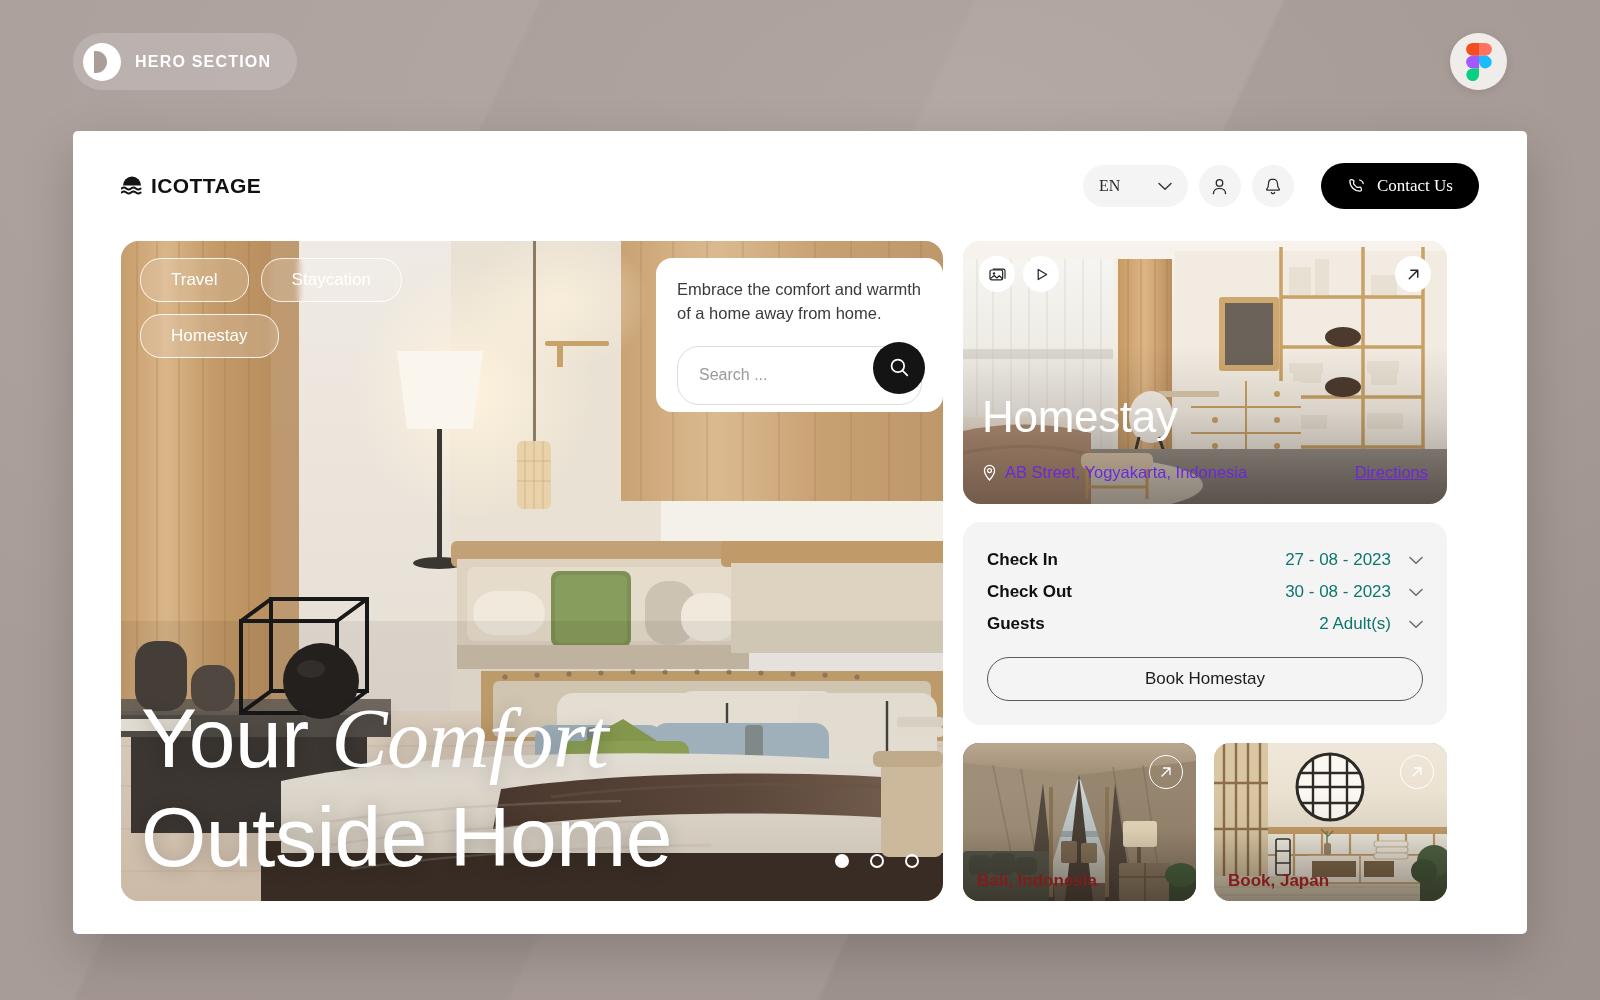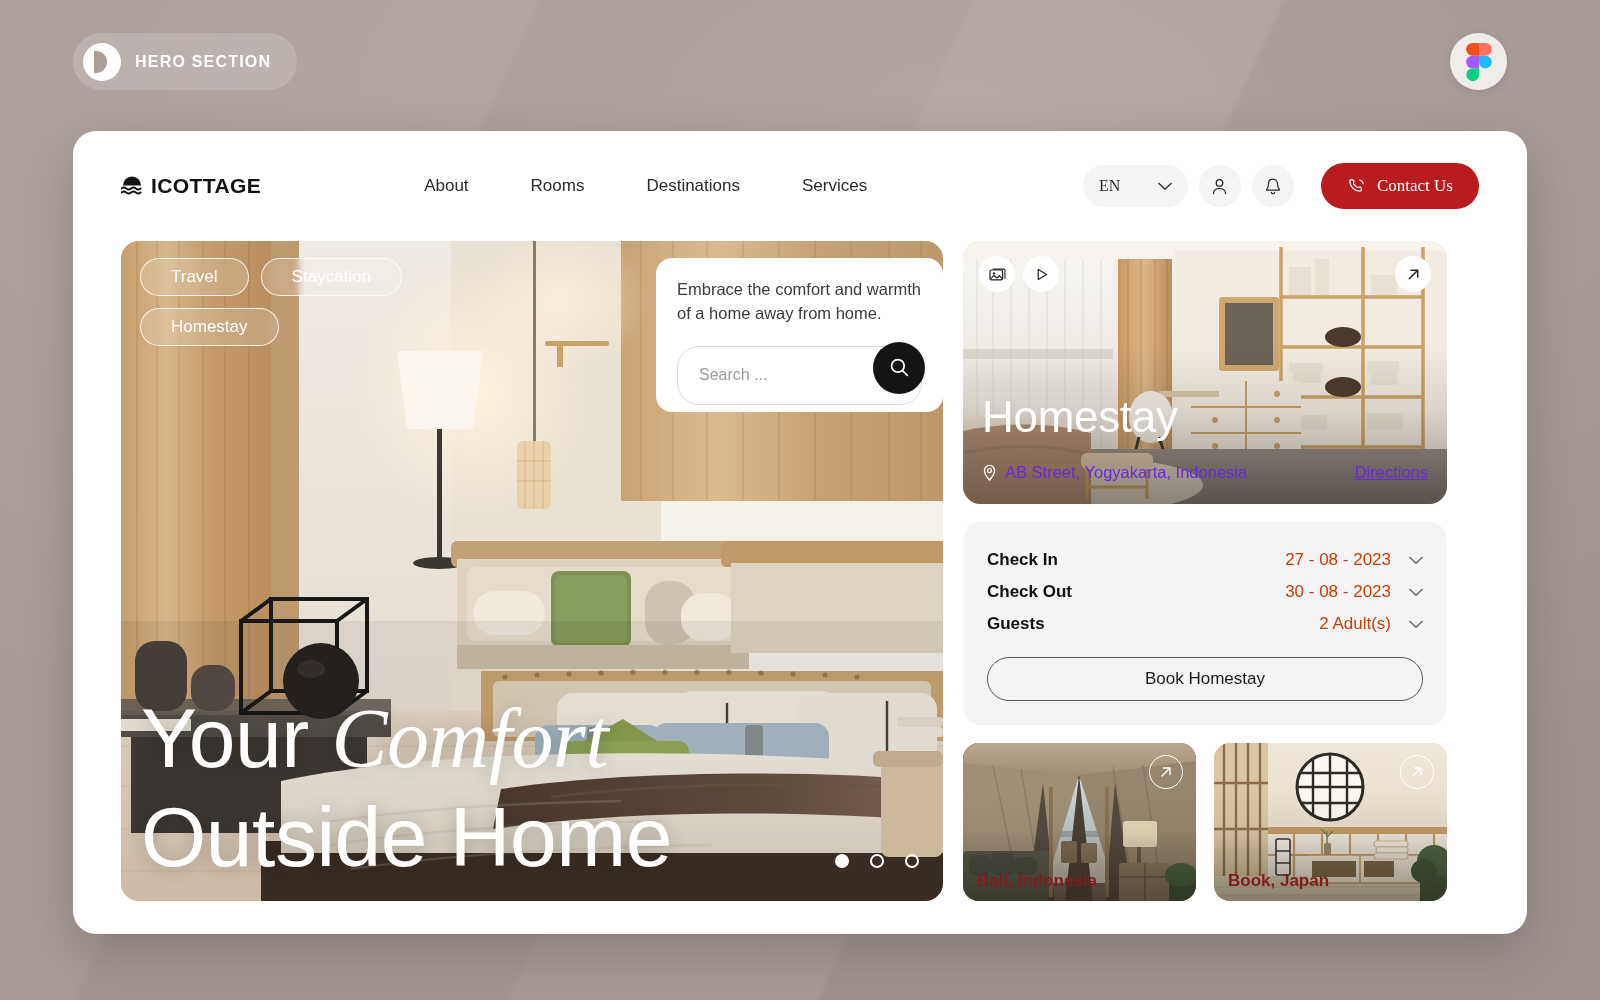--- a/index.html
+++ b/index.html
@@ -54,21 +54,21 @@
     width: 57px; height: 57px; border-radius: 50%;
     background: #f0ece9;
     display: flex; align-items: center; justify-content: center;
     box-shadow: 0 2px 10px rgba(0,0,0,0.10);
   }
 
   
   .app-window {
     position: absolute; left: 73px; top: 131px;
     width: 1454px; height: 803px;
-    background: #fff; border-radius: 23px;
+    background: #fff; border-radius: 5px;
     box-shadow: 0 18px 50px rgba(0,0,0,0.18);
     padding: 0 48px;
     overflow: hidden;
   }
 
   
   .navbar {
     height: 110px; display: flex; align-items: center;
   }
   .brand { display: flex; align-items: center; gap: 8px; }
@@ -86,21 +86,21 @@
     background: #f4f4f4; display: flex; align-items: center;
     justify-content: space-between; padding: 0 16px;
     font-size: 16px; color: #2a2a2a; cursor: pointer;
   }
   .icon-circle {
     width: 42px; height: 42px; border-radius: 50%;
     background: #f4f4f4; display: flex; align-items: center; justify-content: center;
     cursor: pointer;
   }
   .contact-btn {
-    height: 46px; border-radius: 23px; background: #b91c1c; color: #fff;
+    height: 46px; border-radius: 23px; background: #000000; color: #fff;
     display: flex; align-items: center; gap: 11px;
     padding: 0 26px; font-size: 17px; cursor: pointer; margin-left: 16px;
   }
 
   
   .main-grid {
     display: flex; gap: 20px; height: 660px;
   }
   .hero-col { width: 822px; position: relative; }
   .side-col { width: 484px; display: flex; flex-direction: column; gap: 18px; }
@@ -112,21 +112,21 @@
     background: #d9cfc4;
   }
   .hero-art { position: absolute; inset: 0; }
 
   .pill-group {
     position: absolute; left: 19px; top: 17px;
     display: flex; flex-wrap: wrap; gap: 12px; width: 320px;
     z-index: 4;
   }
   .pill {
-    height: 38px; padding: 0 30px; border-radius: 21px;
+    height: 44px; padding: 0 30px; border-radius: 21px;
     border: 1.5px solid rgba(255,255,255,0.85);
     background: rgba(255,255,255,0.16);
     color: #fff; font-size: 17px;
     display: flex; align-items: center; justify-content: center;
     cursor: pointer; backdrop-filter: blur(3px);
   }
 
   .search-card {
     position: absolute; right: 0px; top: 17px;
     width: 287px; border-radius: 16px; background: #fff;
@@ -203,21 +203,21 @@
   .directions-link { margin-left: auto; text-decoration: underline; cursor: pointer; }
 
   
   .booking-panel {
     background: #f4f4f4; border-radius: 18px; padding: 22px 24px 24px;
   }
   .booking-row {
     display: flex; align-items: center; height: 32px; font-size: 17px;
   }
   .booking-label { font-weight: bold; color: #111; }
-  .booking-value { margin-left: auto; color: #c2410c; }
+  .booking-value { margin-left: auto; color: #0f766e; }
   .booking-chevron { margin-left: 18px; display: flex; align-items: center; cursor: pointer; }
   .book-btn {
     margin-top: 17px; width: 100%; height: 44px; border-radius: 22px;
     border: 1px solid #5a5a5a; background: transparent;
     font-size: 17px; color: #1d1d1d; cursor: pointer;
     font-family: "Liberation Sans", sans-serif;
   }
 
   
   .dest-row { display: flex; gap: 18px; }
@@ -265,26 +265,20 @@
   <div class="navbar">
     <div class="brand">
       <svg width="22" height="20" viewBox="0 0 22 20">
         <path d="M2 9.5a9 9 0 0 1 18 0z" fill="#141414"></path>
         <path d="M0.5 12.5c1.6-1.4 3.2-1.4 4.8 0s3.2 1.4 4.8 0 3.2-1.4 4.8 0 3.2 1.4 4.8 0" stroke="#141414" stroke-width="1.8" fill="none" stroke-linecap="round"></path>
         <path d="M0.5 16.5c1.6-1.4 3.2-1.4 4.8 0s3.2 1.4 4.8 0 3.2-1.4 4.8 0 3.2 1.4 4.8 0" stroke="#141414" stroke-width="1.8" fill="none" stroke-linecap="round"></path>
       </svg>
       <span class="brand-name">ICOTTAGE</span>
     </div>
 
-    <div class="nav-links">
-      <span class="nav-link">About</span>
-      <span class="nav-link">Rooms</span>
-      <span class="nav-link">Destinations</span>
-      <span class="nav-link">Services</span>
-    </div>
 
     <div class="nav-right">
       <div class="lang-select">
         <span>EN</span>
         <svg width="14" height="9" viewBox="0 0 14 9">
           <path d="M1 1.5L7 7.2l6-5.7" stroke="#3a3a3a" stroke-width="1.5" fill="none" stroke-linecap="round"></path>
         </svg>
       </div>
       <div class="icon-circle">
         <svg width="19" height="19" viewBox="0 0 20 20">

